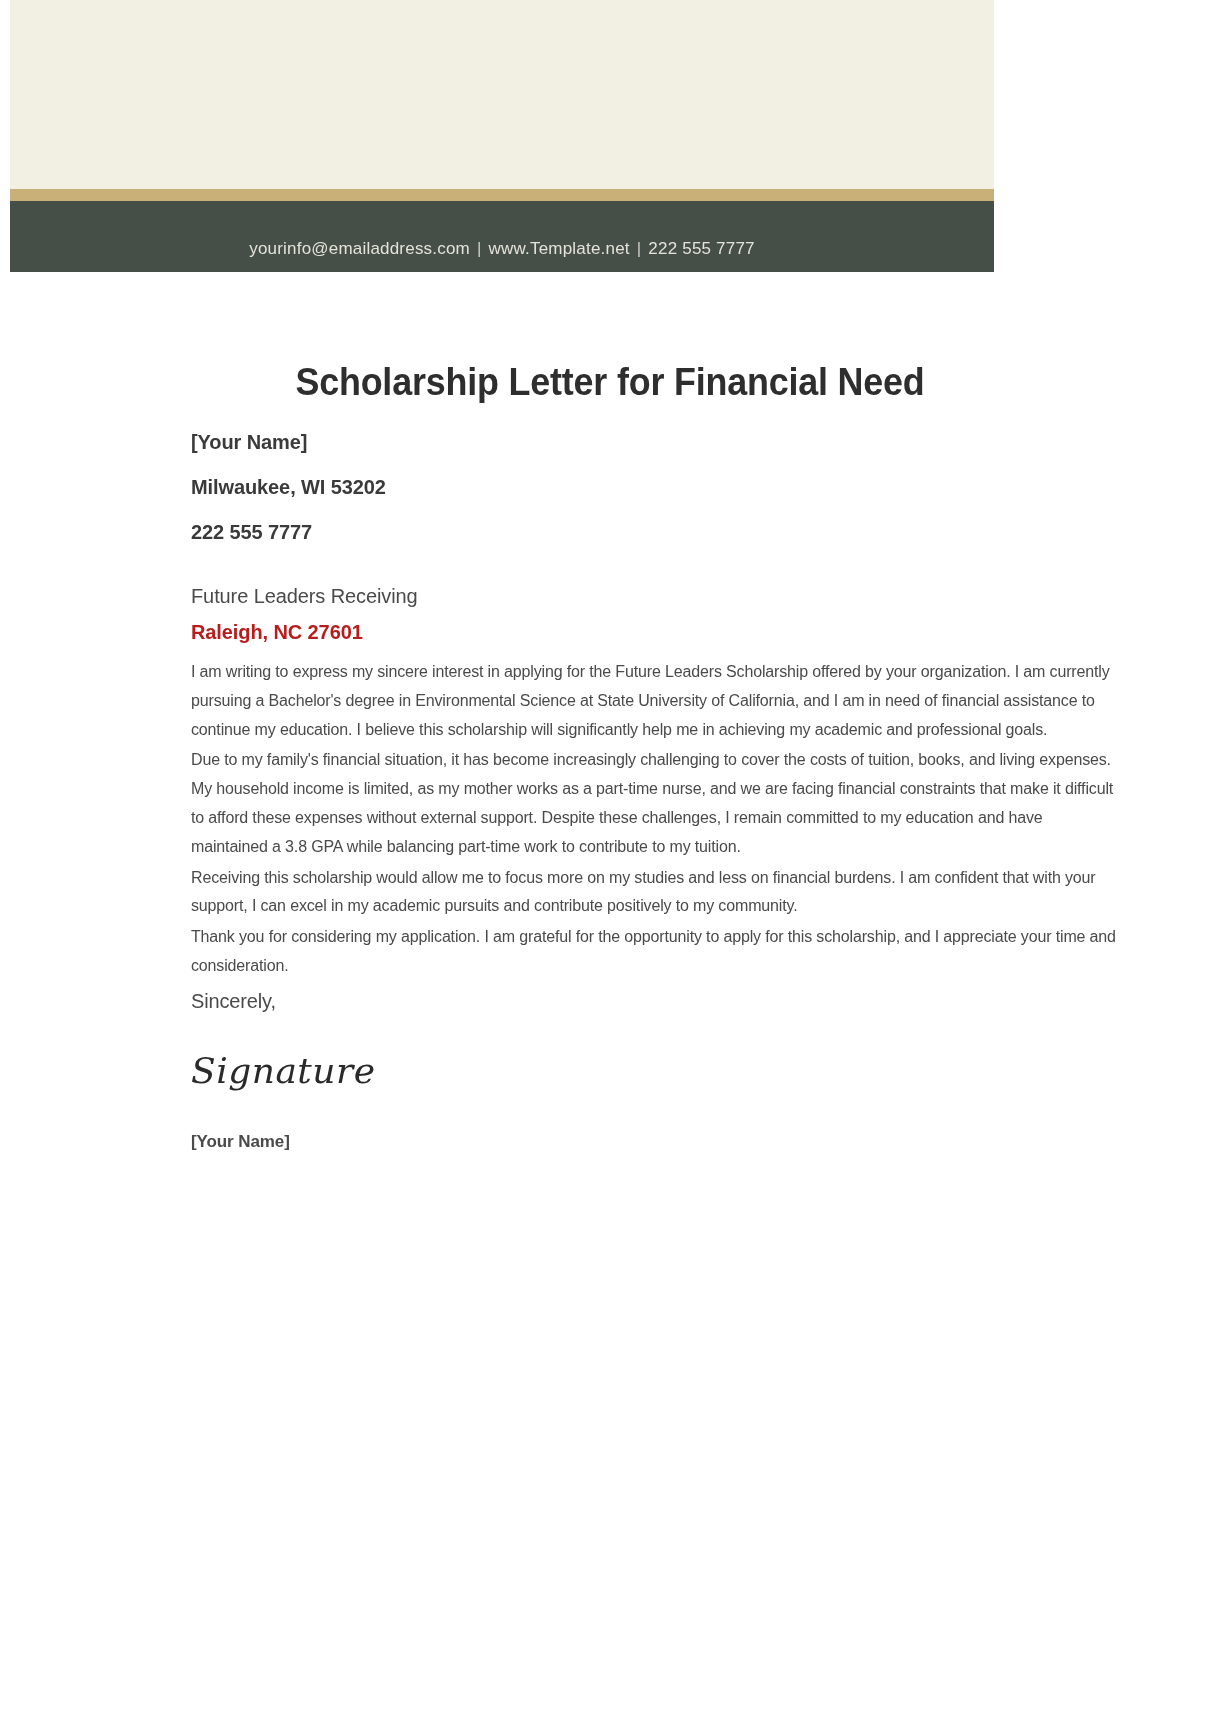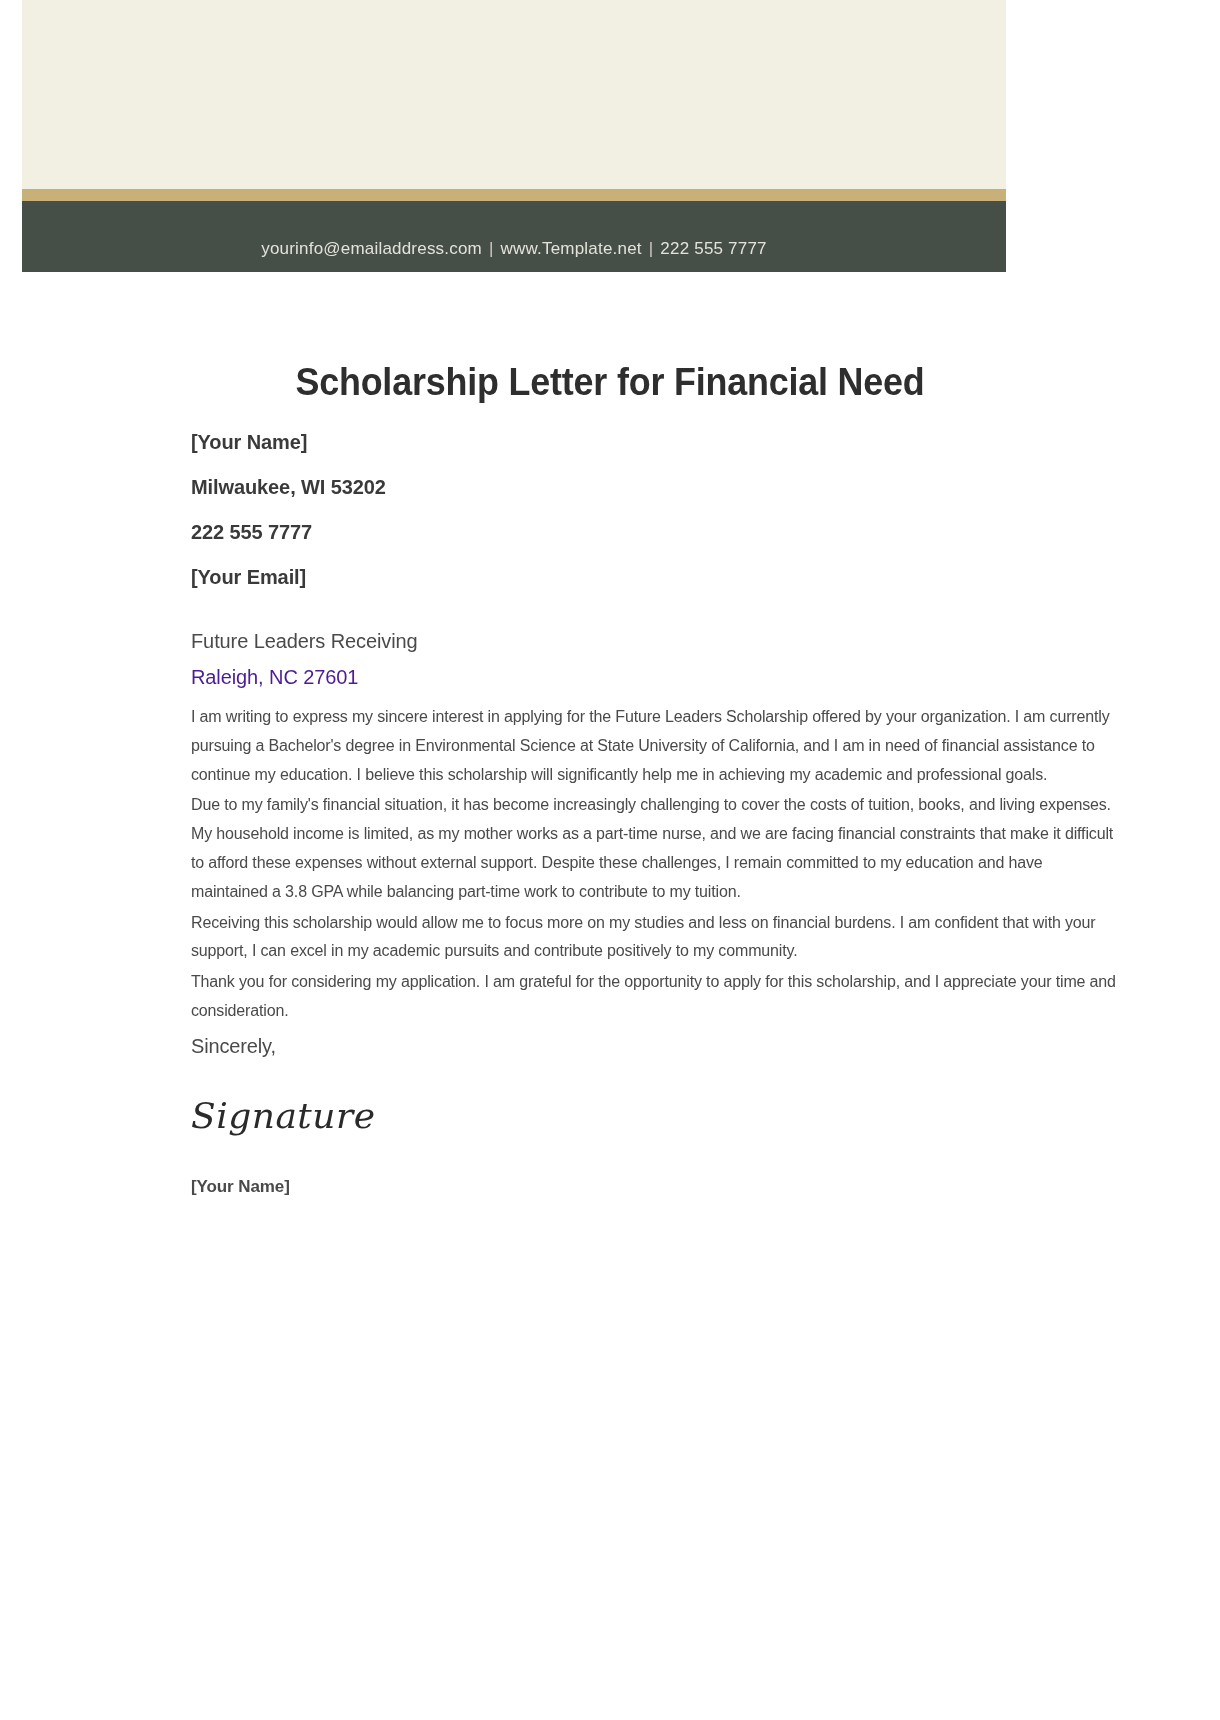--- a/index.html
+++ b/index.html
@@ -21,21 +21,21 @@
     position: absolute;
     left: 0; top: 0;
     width: 1220px;
     height: 1720px;
     background: #ffffff;
   }
 
   
   .letterhead {
     position: absolute;
-    left: 22px;
+    left: 10px;
     top: 0;
     width: 984px;
   }
   .letterhead-cream {
     height: 189px;
     background: #F2F0E3;
     width: 100%;
   }
   .letterhead-gold {
     height: 12px;
@@ -110,22 +110,22 @@
   }
   .recipient .line {
     font-size: 20px;
     color: #4A4A4A;
     line-height: 1.0;
     margin-bottom: 16px;
     font-weight: normal;
     letter-spacing: -0.1px;
   }
   .recipient .line.bold {
-    font-weight: normal;
-    color: #4c1d95;
+    font-weight: bold;
+    color: #b91c1c;
   }
 
   .salutation {
     font-size: 20px;
     color: #4A4A4A;
     line-height: 1.0;
     margin-top: 0;
     margin-bottom: 17px;
     letter-spacing: -0.1px;
   }
@@ -184,21 +184,20 @@
   <div class="doc">
 
     <h1 class="title">Scholarship Letter for Financial Need</h1>
 
     <div class="content">
 
       <div class="sender">
         <div class="line">[Your Name]</div>
         <div class="line">Milwaukee, WI 53202</div>
         <div class="line">222 555 7777</div>
-        <div class="line">[Your Email]</div>
       </div>
 
       <div class="recipient">
         <div class="line">Future Leaders Receiving</div>
         <div class="line bold">Raleigh, NC 27601</div>
       </div>
 
 
       <p class="para">I am writing to express my sincere interest in applying for the Future Leaders Scholarship offered by your organization. I am currently pursuing a Bachelor's degree in Environmental Science at State University of California, and I am in need of financial assistance to continue my education. I believe this scholarship will significantly help me in achieving my academic and professional goals.</p>
       <p class="para">Due to my family's financial situation, it has become increasingly challenging to cover the costs of tuition, books, and living expenses. My household income is limited, as my mother works as a part-time nurse, and we are facing financial constraints that make it difficult to afford these expenses without external support. Despite these challenges, I remain committed to my education and have maintained a 3.8 GPA while balancing part-time work to contribute to my tuition.</p>

